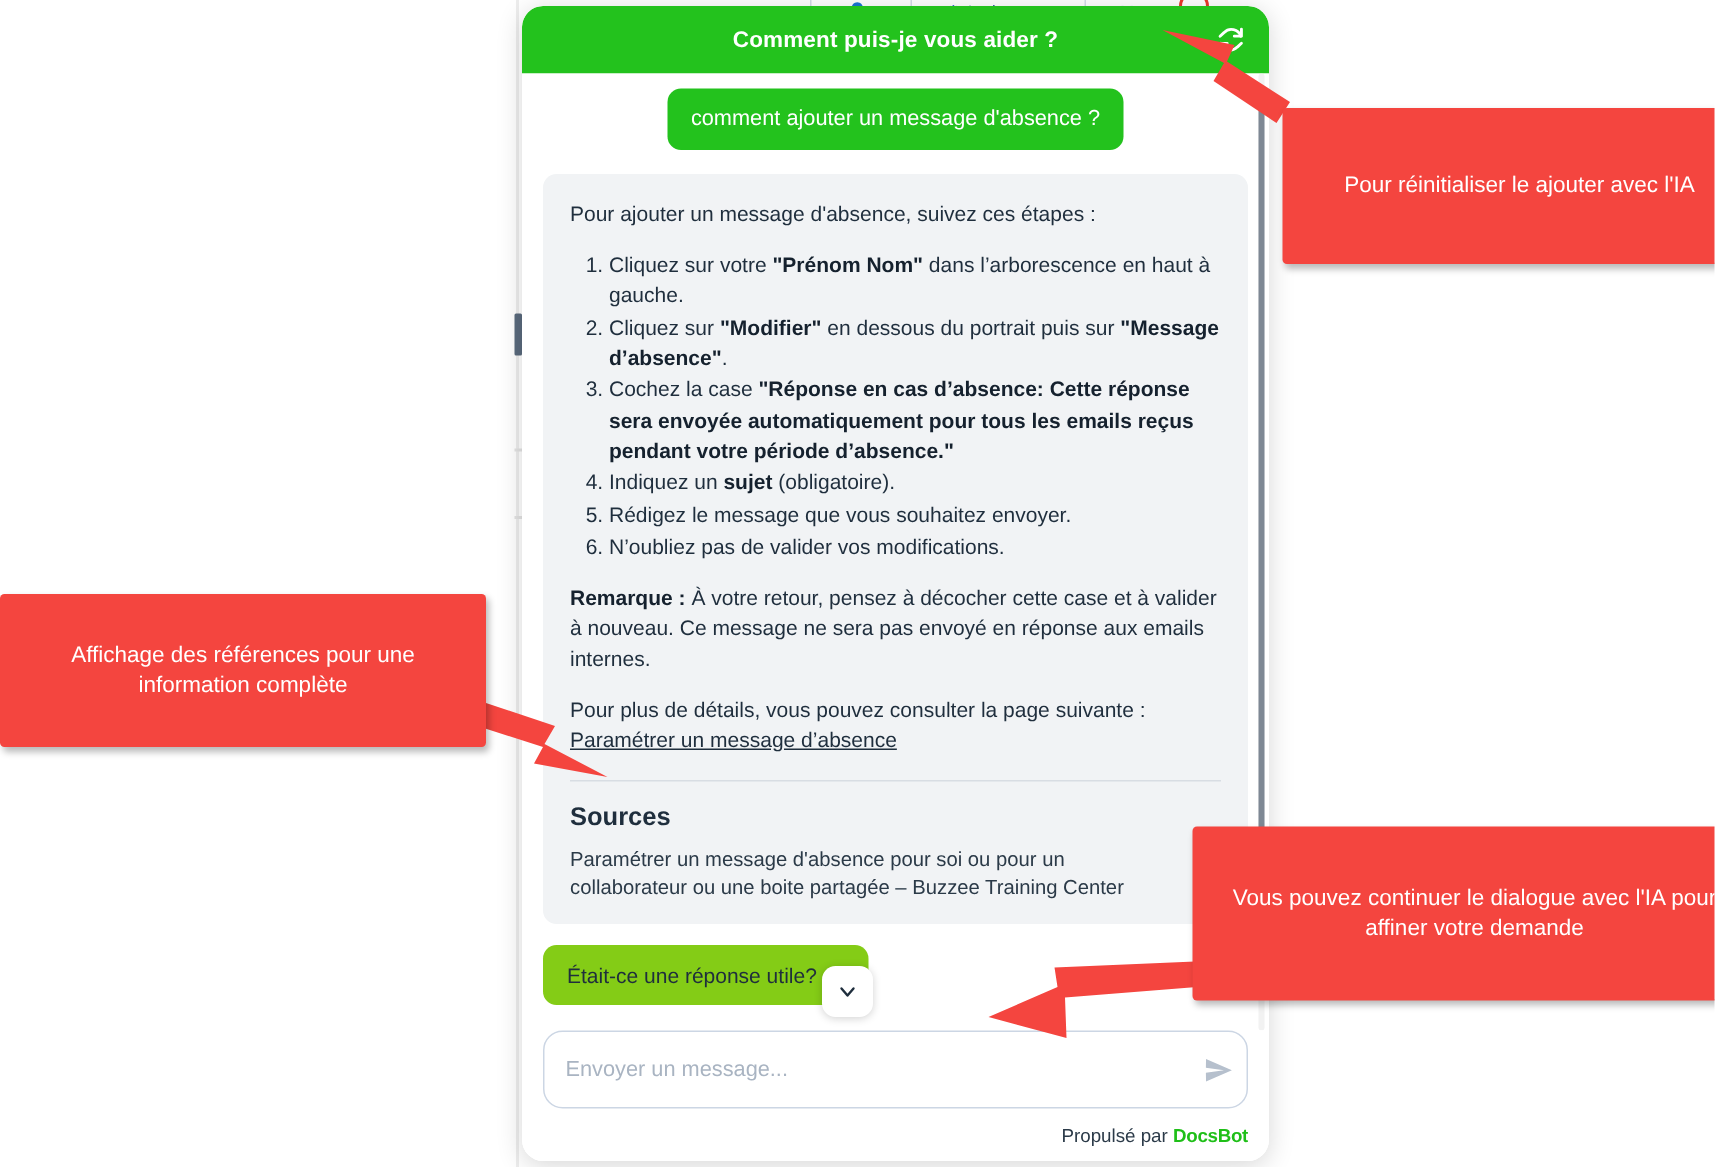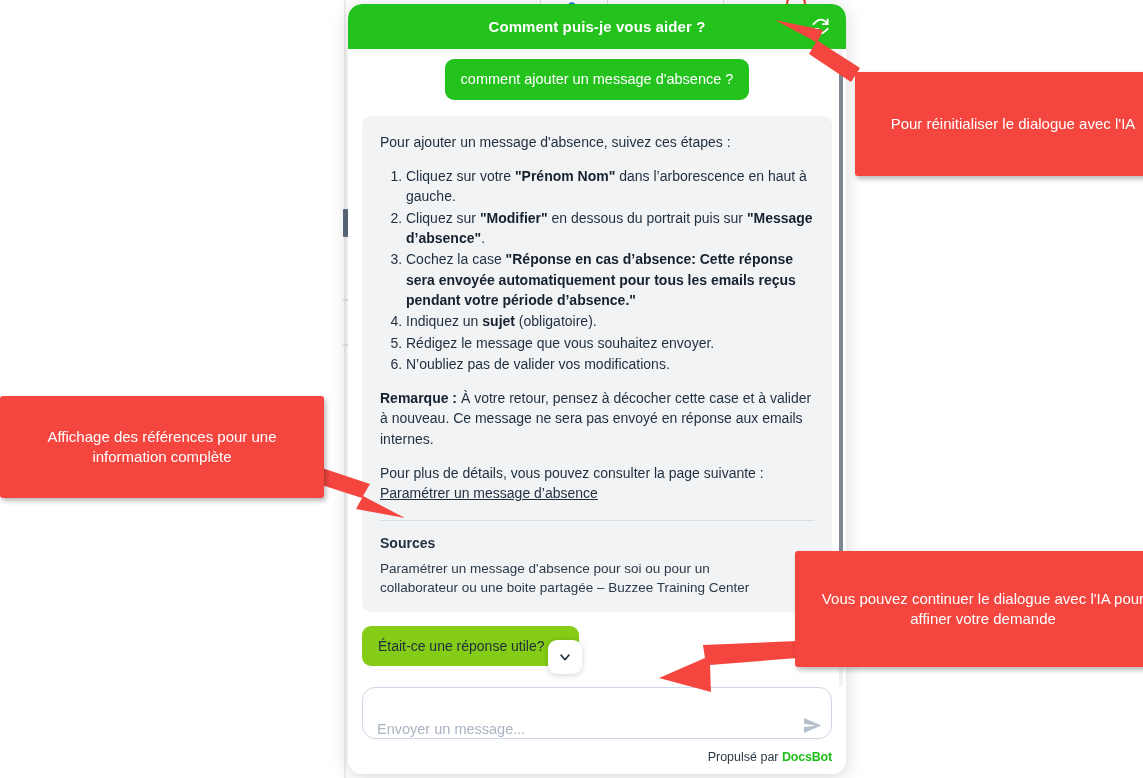--- a/index.html
+++ b/index.html
@@ -172,21 +172,21 @@
   #answer-link {
     color: #1f2e3d;
     text-decoration: underline;
   }
   .sources-divider {
     border: 0;
     border-top: 1px solid #d8dde3;
     margin: 16px 0 12px 0;
   }
   #sources-title {
-    font-size: 14px;
+    font-size: 17px;
     font-weight: bold;
     color: #1f2e3d;
     margin: 0 0 7px 0;
   }
   #source-row {
     display: flex;
     align-items: flex-end;
     gap: 8px;
   }
   #source-text {
@@ -255,21 +255,21 @@
   
   #chat-footer {
     flex: 0 0 auto;
     background: #ffffff;
     padding: 0 14px 8px 14px;
     position: relative;
     z-index: 3;
   }
   #composer {
     display: flex;
-    align-items: flex-end;
+    align-items: center;
     border: 1px solid #ccd6e4;
     border-radius: 13px;
     background: #ffffff;
     height: 50px;
     padding: 0 6px 0 12px;
   }
   #message-input {
     flex: 1 1 auto;
     border: 0;
     outline: 0;
@@ -432,21 +432,21 @@
     <div id="chat-powered">
       <span>Propulsé par </span><span id="chat-powered-brand">DocsBot</span>
     </div>
   </div>
 </div>
 
 <svg id="arrow-reset" class="arrow-svg" viewBox="0 0 130 80">
   <polygon points="5,12 46,34 39,46 81,74 90,60 48,33 53,22" fill="#f4453f"></polygon>
 </svg>
 <div class="callout" id="callout-reset">
-  <span>Pour réinitialiser le dialogue avec l'IA</span>
+  <span>Pour réinitialiser le ajouter avec l'IA</span>
 </div>
 
 <svg id="arrow-sources" class="arrow-svg" viewBox="0 0 160 90">
   <polygon points="155,78 113,56 120,44 6,6 0,22 112,58 106,69" fill="#f4453f"></polygon>
 </svg>
 <div class="callout" id="callout-sources">
   <span>Affichage des références pour une information complète</span>
 </div>
 
 <svg id="arrow-dialog" class="arrow-svg" viewBox="0 0 170 80">

